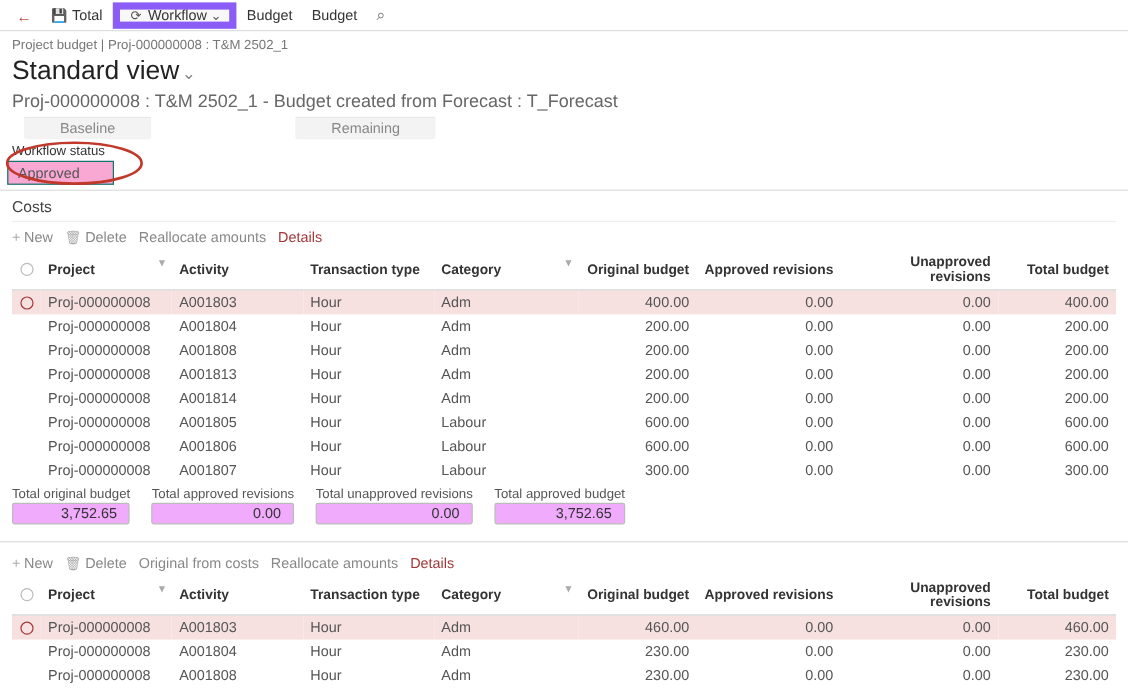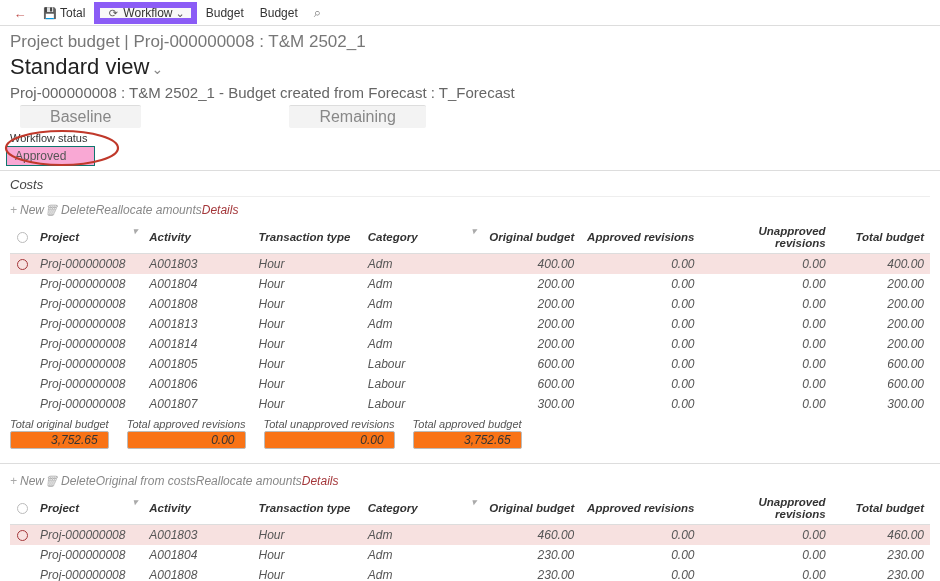--- a/index.html
+++ b/index.html
@@ -33,26 +33,26 @@
   }
   .tb-btn.boxed { border: 6px solid #8b5cf6; background: #f8f8f8; }
   .tb-icon { width: 14px; height: 14px; display: inline-block; }
   .arrow-left::before { content: "←"; color: #c0504d; font-size: 13px; }
   .save-icon::before { content: "💾"; font-size: 11px; }
   .workflow-icon::before { content: "⟳"; font-size: 11px; color: #555; }
   .chev-down::before { content: "⌄"; font-size: 11px; color: #555; }
   .search-icon::before { content: "⌕"; font-size: 13px; color: #777; }
 
   
-  .breadcrumb { padding: 6px 10px 2px 10px; font-size: 17px; color: #777; }
+  .breadcrumb { padding: 6px 10px 2px 10px; font-size: 11px; color: #777; }
   .page-title { padding: 0 10px 4px 10px; font-size: 22px; font-weight: 400; color: #222; }
   .page-title .chev { font-size: 14px; color: #888; margin-left: 2px; }
   .subline { padding: 0 10px 4px 10px; font-size: 15px; color: #666; }
 
-  .tabrow { display: flex; gap: 88px; padding: 0 20px; font-size: 16px; color: #888; }
+  .tabrow { display: flex; gap: 60px; padding: 0 20px; font-size: 12px; color: #888; }
   .tabrow span { border-top: 1px solid #ddd; padding: 2px 30px; background: #f3f3f3; border-radius: 2px; }
   .tabrow span.rem { margin-left: 60px; }
 
   
   .wf-wrap { position: relative; margin: 4px 0 2px 6px; }
   .wf-label { font-size: 11px; color: #333; margin-left: 4px; }
   .wf-val {
     display: inline-block;
     background: #f9a8d4;
     border: 1px solid #0f766e;
@@ -63,23 +63,23 @@
   }
   .annot-circle {
     position: absolute;
     left: -4px; top: -6px;
     width: 120px; height: 42px;
     pointer-events: none;
   }
   .divider { border-top: 1px solid #ddd; margin: 4px 0 0 0; }
 
   
-  .section { padding: 4px 10px; font-style: italic; }
+  .section { padding: 4px 10px; }
   .sec-title { font-size: 13px; color: #444; padding: 2px 0 4px 0; border-bottom: 1px solid #eee; }
-  .action-row { display: flex; align-items: center; padding: 6px 0 4px 0; font-size: 12px; }
+  .action-row { display: flex; gap: 10px; align-items: center; padding: 6px 0 4px 0; font-size: 12px; }
   .action-row .act { color: #888; cursor: pointer; display: inline-flex; align-items: center; gap: 3px; }
   .action-row .act.details { color: #a4373a; }
   .plus::before { content: "+"; color: #aaa; }
   .trash::before { content: "🗑"; font-size: 11px; color: #aaa; }
 
   
   table { width: 100%; border-collapse: collapse; table-layout: fixed; font-size: 12px; }
   th {
     text-align: left;
     font-weight: 600;
@@ -113,21 +113,21 @@
   
   .totals { display: flex; gap: 18px; padding: 4px 0 6px 0; font-size: 11px; }
   .tot-block { display: flex; flex-direction: column; }
   .tot-label { color: #555; }
   .tot-val {
     border: 1px solid #bbb;
     border-radius: 2px;
     padding: 1px 10px;
     min-width: 70px;
     text-align: right;
-    background: #f97316;
+    background: #f0abfc;
     font-size: 12px;
     margin-top: 1px;
   }
 </style>
 </head>
 <body>
 
 <div class="toolbar">
   <button class="tb-btn">
       <span class="tb-icon arrow-left"></span>

